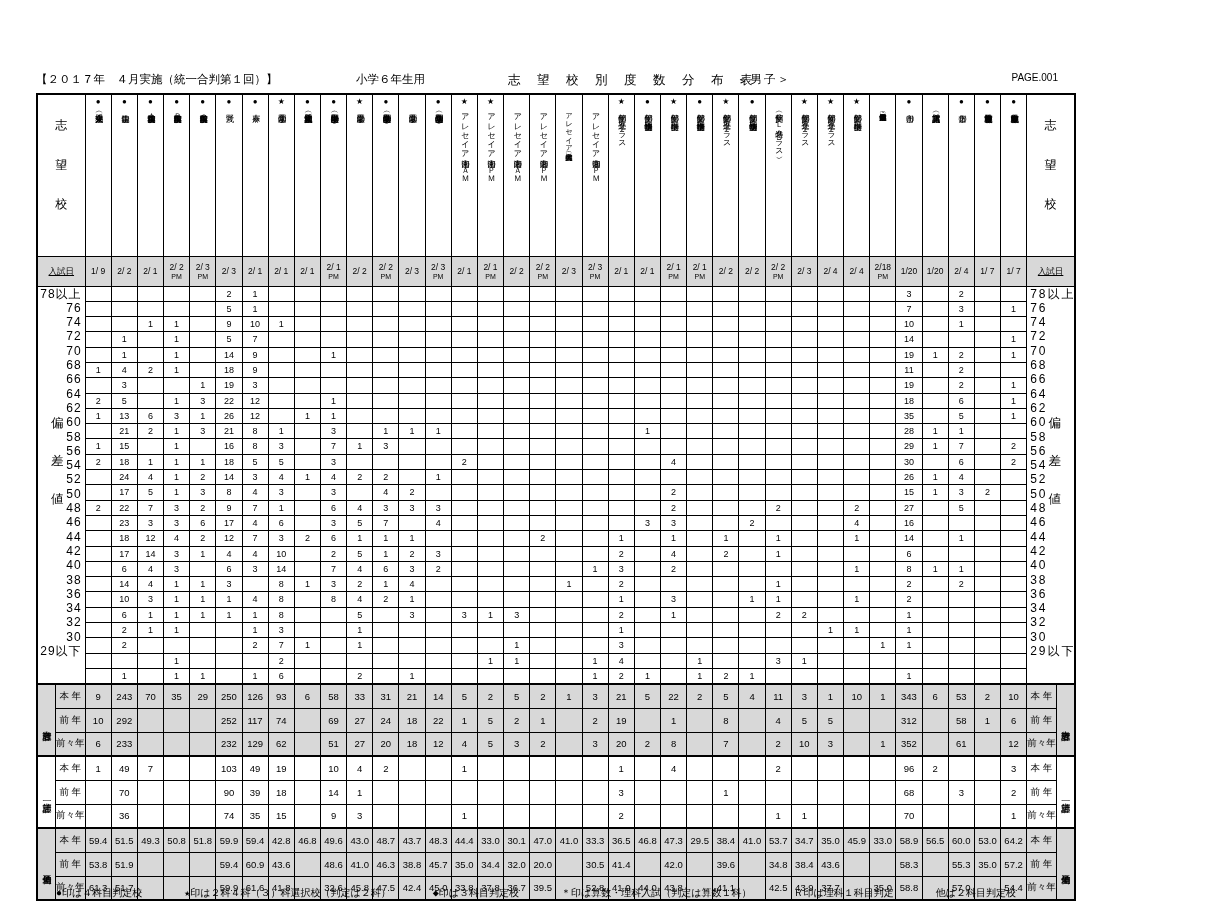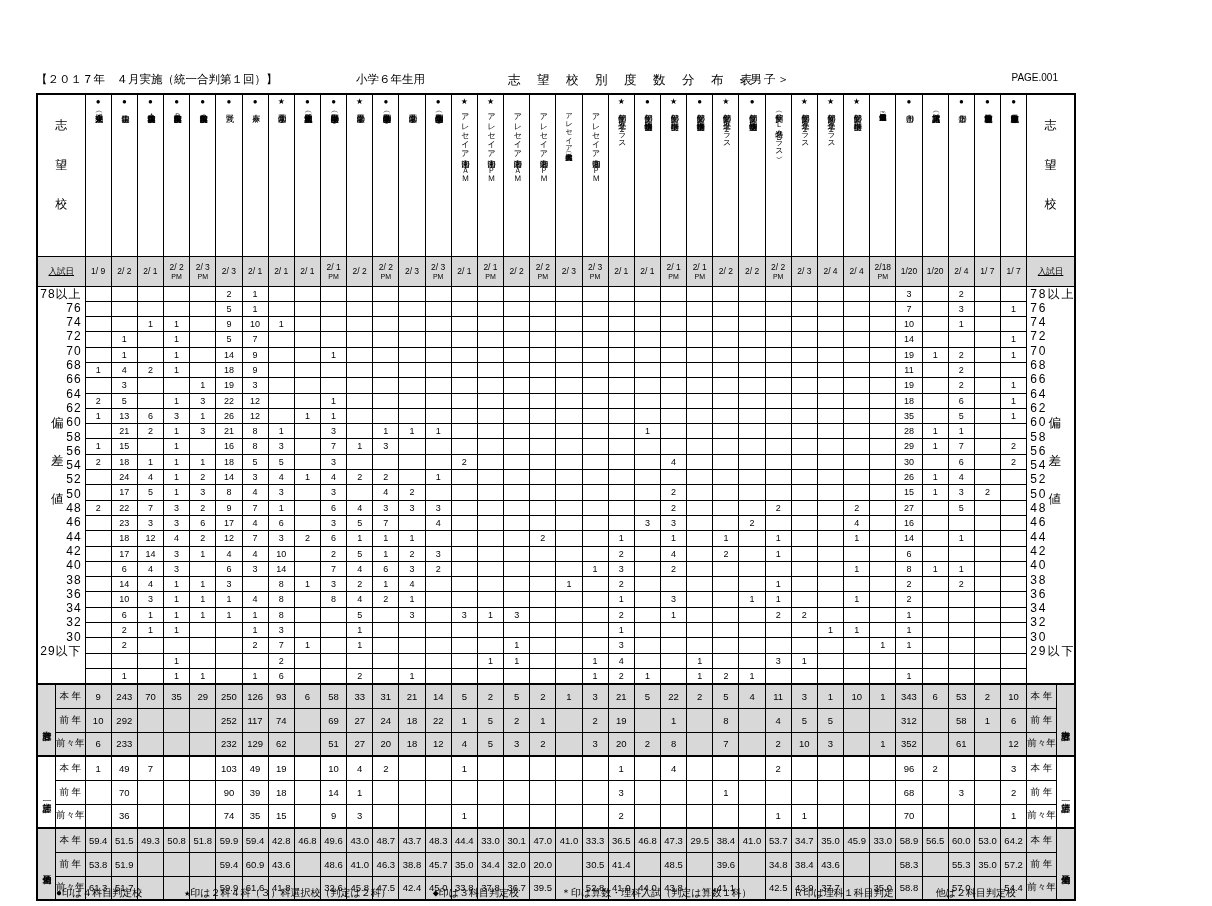--- a/index.html
+++ b/index.html
@@ -1751,21 +1751,21 @@
           <td class="sc">38.8</td>
           <td class="sc">45.7</td>
           <td class="sc">35.0</td>
           <td class="sc">34.4</td>
           <td class="sc">32.0</td>
           <td class="sc">20.0</td>
           <td class="sc"></td>
           <td class="sc">30.5</td>
           <td class="sc">41.4</td>
           <td class="sc"></td>
-          <td class="sc">48.5</td>
+          <td class="sc">42.0</td>
           <td class="sc"></td>
           <td class="sc">39.6</td>
           <td class="sc"></td>
           <td class="sc">34.8</td>
           <td class="sc">38.4</td>
           <td class="sc">43.6</td>
           <td class="sc"></td>
           <td class="sc"></td>
           <td class="sc">58.3</td>
           <td class="sc"></td>

